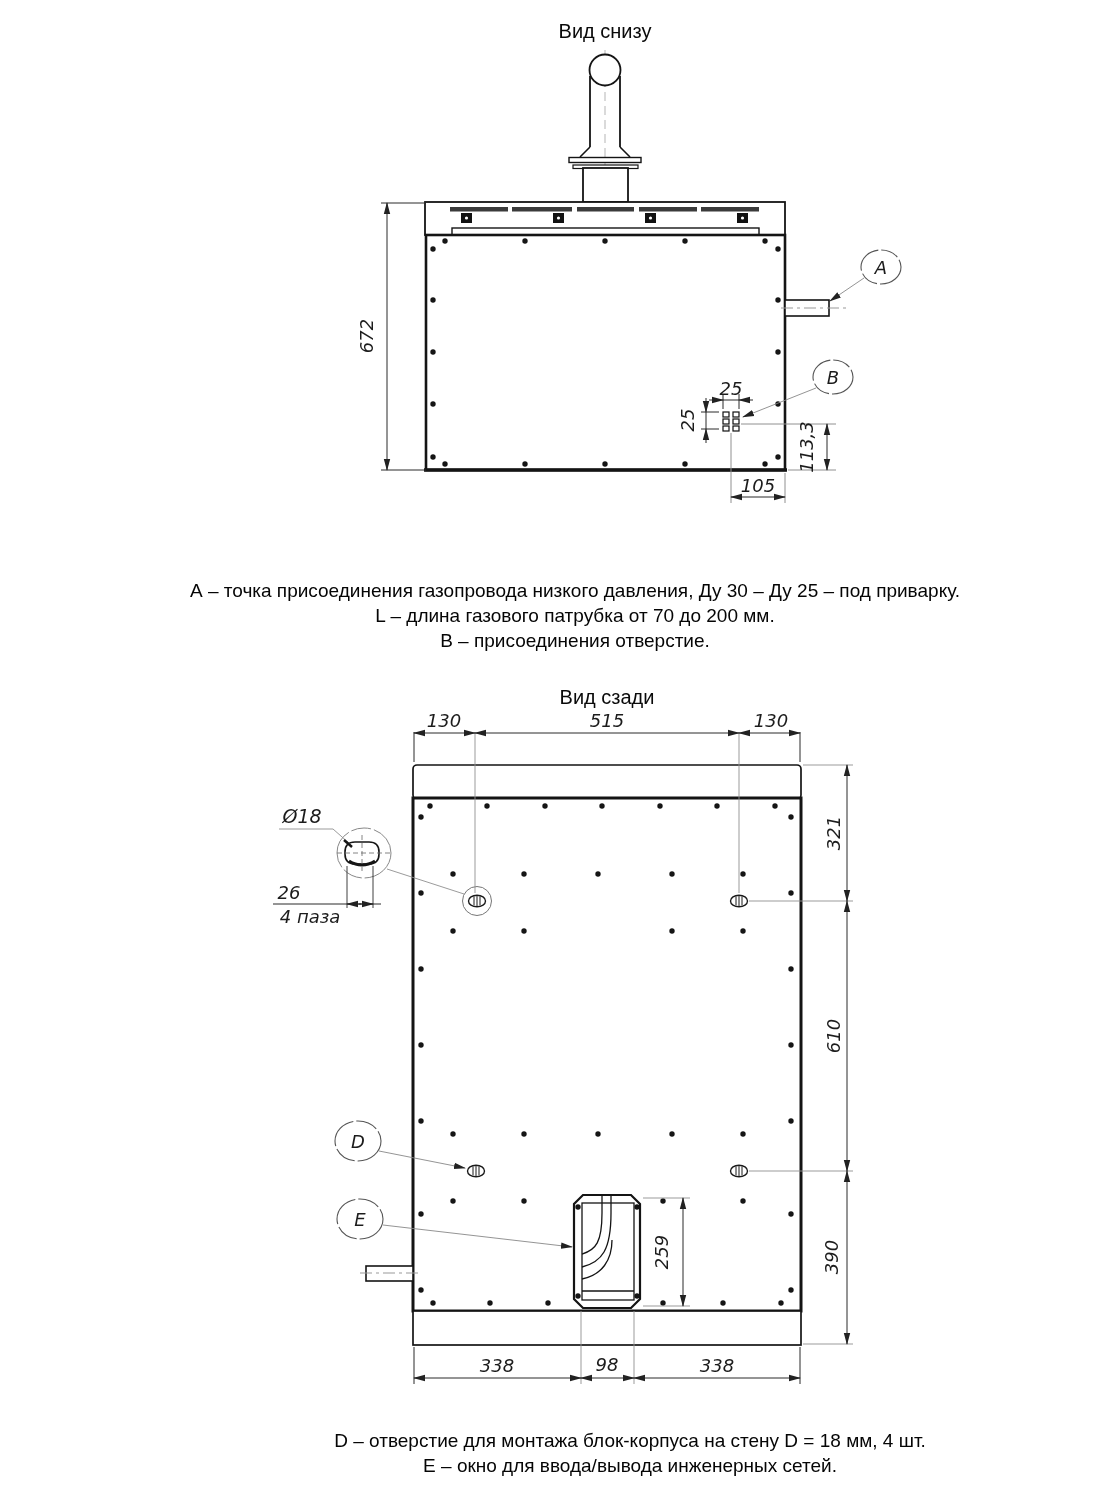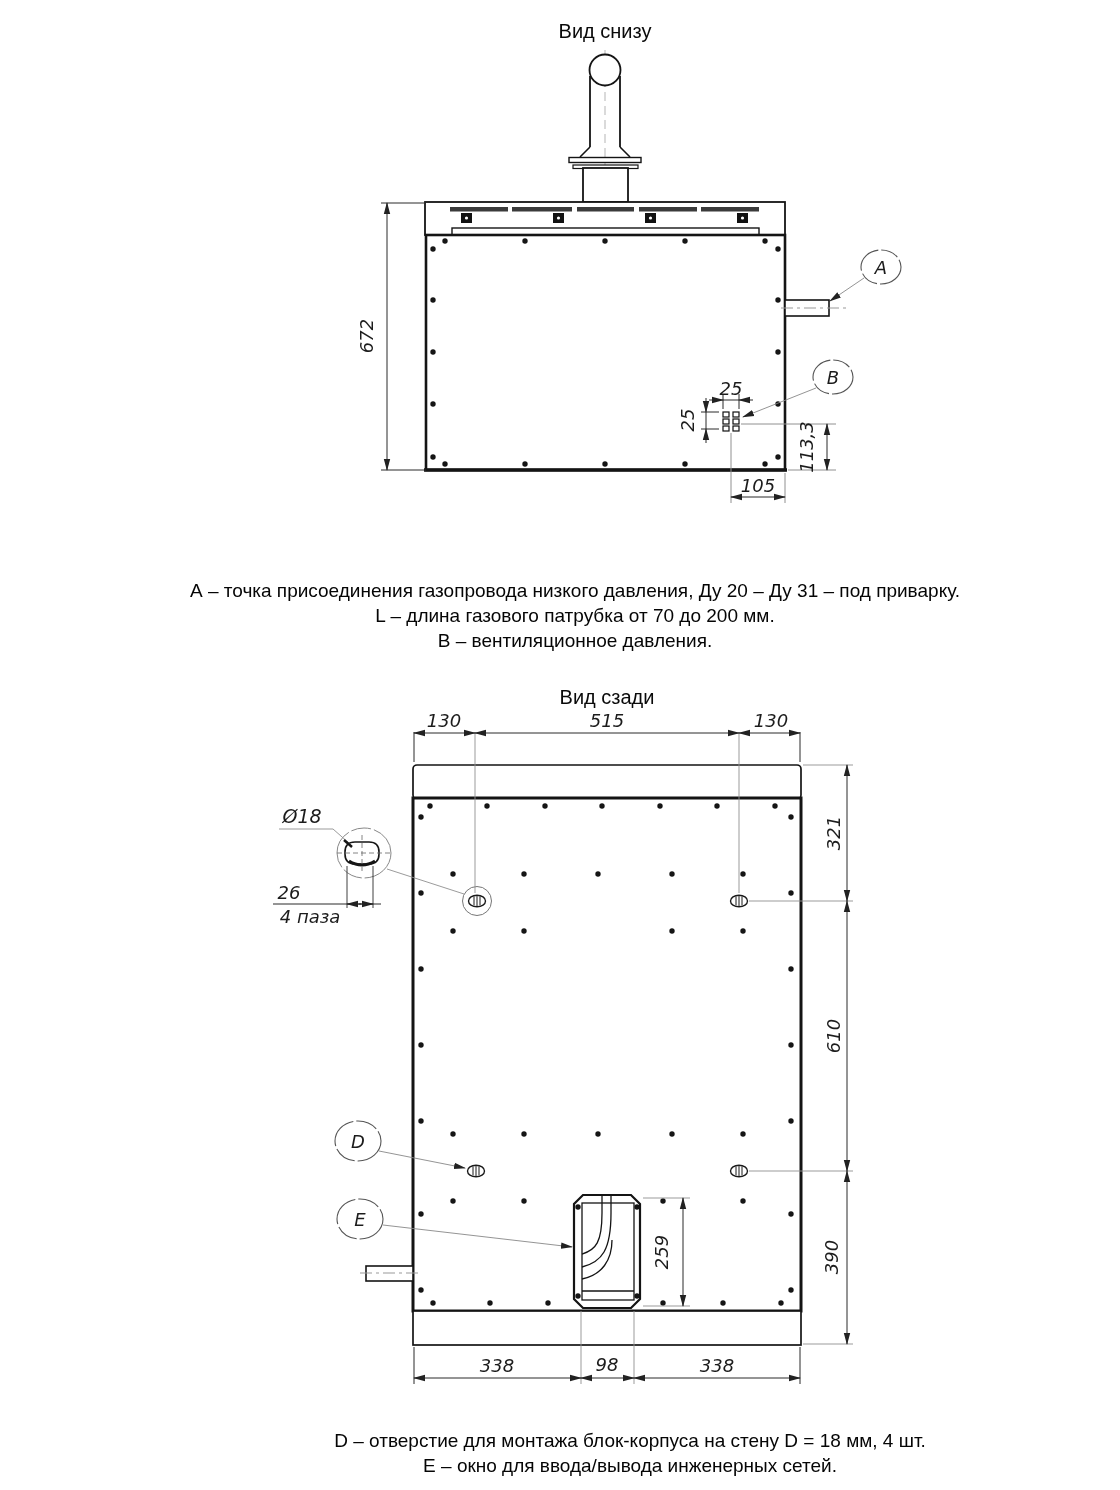--- a/index.html
+++ b/index.html
@@ -136,23 +136,23 @@
     <text class="callout" x="881" y="274" text-anchor="middle">A</text>
     <text class="callout" x="833" y="384" text-anchor="middle">B</text>
     <text class="dimtxt" x="373" y="336" text-anchor="middle" transform="rotate(-90 373 336)" font-size="20">672</text>
     <text class="dimtxt" x="731" y="395" text-anchor="middle">25</text>
     <text class="dimtxt" x="694" y="420" text-anchor="middle" transform="rotate(-90 694 420)">25</text>
     <text class="dimtxt" x="813" y="447" text-anchor="middle" transform="rotate(-90 813 447)">113,3</text>
     <text class="dimtxt" x="758" y="492" text-anchor="middle">105</text>
   </svg>
 
   <div class="notes" style="left:60px;top:578px;width:1030px;">
-    <div>А – точка присоединения газопровода низкого давления, Ду 20 – Ду 31 – под приварку.</div>
+    <div>А – точка присоединения газопровода низкого давления, Ду 30 – Ду 25 – под приварку.</div>
     <div>L  – длина газового патрубка от 70 до 200 мм.</div>
-    <div>В – вентиляционное давления.</div>
+    <div>В – присоединения отверстие.</div>
   </div>
 
   <div class="vtitle" style="left:92px;top:686px;width:1030px;">Вид сзади</div>
 
   <svg style="left:250px;top:700px;" width="640" height="700" viewBox="250 700 640 700">
     <defs>
       <marker id="arrB" viewBox="0 0 12 8" refX="11" refY="4" markerWidth="12" markerHeight="8" orient="auto-start-reverse" markerUnits="userSpaceOnUse">
         <path d="M12 4 L0 0.8 L0 7.2 Z" fill="#222"></path>
       </marker>
     </defs>

